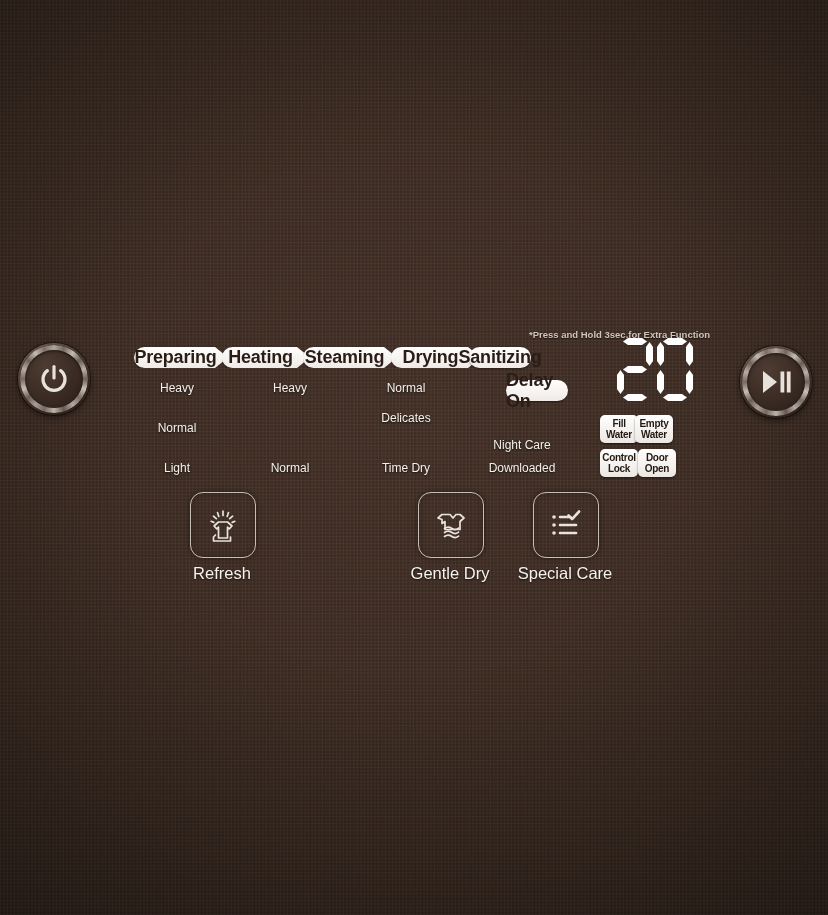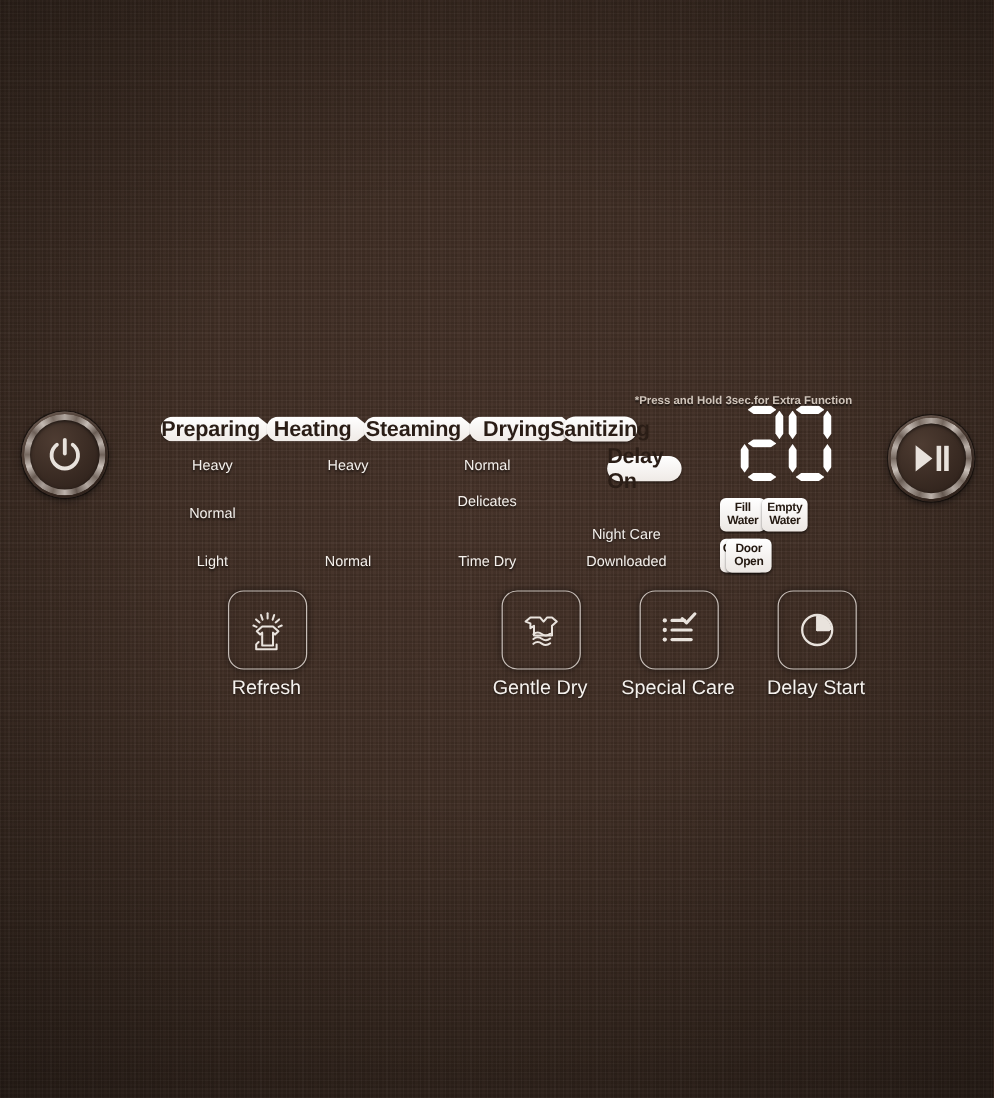--- a/index.html
+++ b/index.html
@@ -187,21 +187,21 @@
     <span>Water</span>
   </div>
   <div class="chip" style="left:635px;top:415px;">
     <span>Empty</span>
     <span>Water</span>
   </div>
   <div class="chip" style="left:600px;top:449px;">
     <span>Control</span>
     <span>Lock</span>
   </div>
-  <div class="chip" style="left:605px;top:449px;">
+  <div class="chip" style="left:638px;top:449px;">
     <span>Door</span>
     <span>Open</span>
   </div>
 
   <div class="fn" style="left:145px;top:492px;">
     <div class="fnbox">
       <svg width="42" height="42" viewBox="0 0 42 42">
         <g fill="none" stroke="#e9e3dd" stroke-width="1.7" stroke-linejoin="round" stroke-linecap="round">
           <path d="M12 22 l4.5-4 h9 l4.5 4 -2.8 2.8 -1.7-1.6 V34 H16.5 V23.2 l-1.7 1.6 Z"></path>
           <path d="M13.5 31 l-2 2 v4 h17 v-4"></path>
@@ -243,24 +243,13 @@
           <path d="M8 14 l4-3.5 h8 l3 3.5 3-3.5 h4 l4 3.5 -4 3.5 v8 H15 v-8 l-3 2 v-4 Z"></path>
           <path d="M14.5 24.5 q3.5-2.8 7-0.2 t7-0.2"></path>
           <path d="M14.5 28.5 q3.5-2.8 7-0.2 t7-0.2"></path>
           <path d="M14.5 32.5 q3.5-2.8 7-0.2 t7-0.2"></path>
         </g>
       </svg>
     </div>
     <div class="fnlabel">Gentle Dry</div>
   </div>
 
-  <div class="fn" style="left:603px;top:492px;">
-    <div class="fnbox">
-      <svg width="42" height="42" viewBox="0 0 42 42">
-        <circle cx="21" cy="21" r="12.5" fill="none" stroke="#e9e3dd" stroke-width="1.9"></circle>
-        <path d="M21 9.2 A11.8 11.8 0 0 1 32.8 21 L21 21 Z" fill="#e9e3dd"></path>
-        <line x1="21" y1="21" x2="21" y2="10" stroke="#e9e3dd" stroke-width="1.9" stroke-linecap="round"></line>
-        <line x1="21" y1="21" x2="31" y2="21" stroke="#e9e3dd" stroke-width="1.9" stroke-linecap="round"></line>
-      </svg>
-    </div>
-    <div class="fnlabel">Delay Start</div>
-  </div>
 </div>
 
 </body></html>

